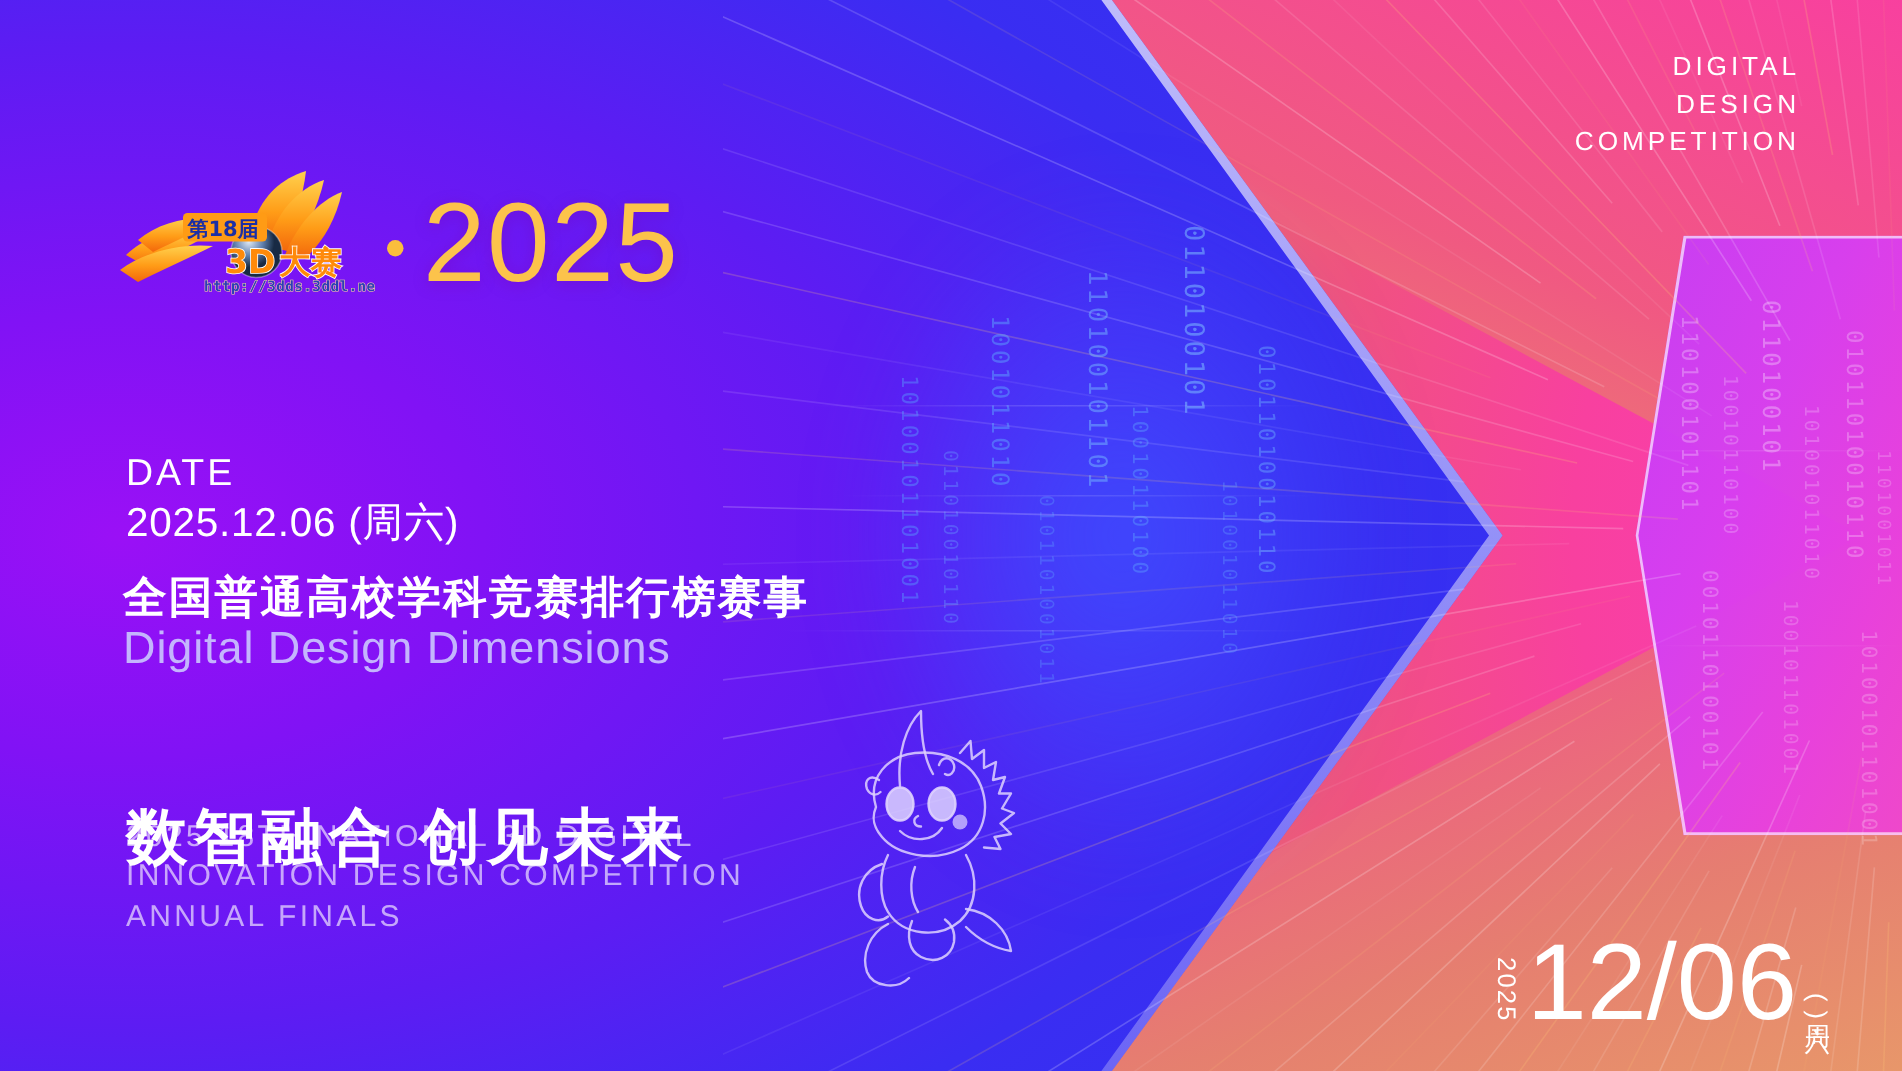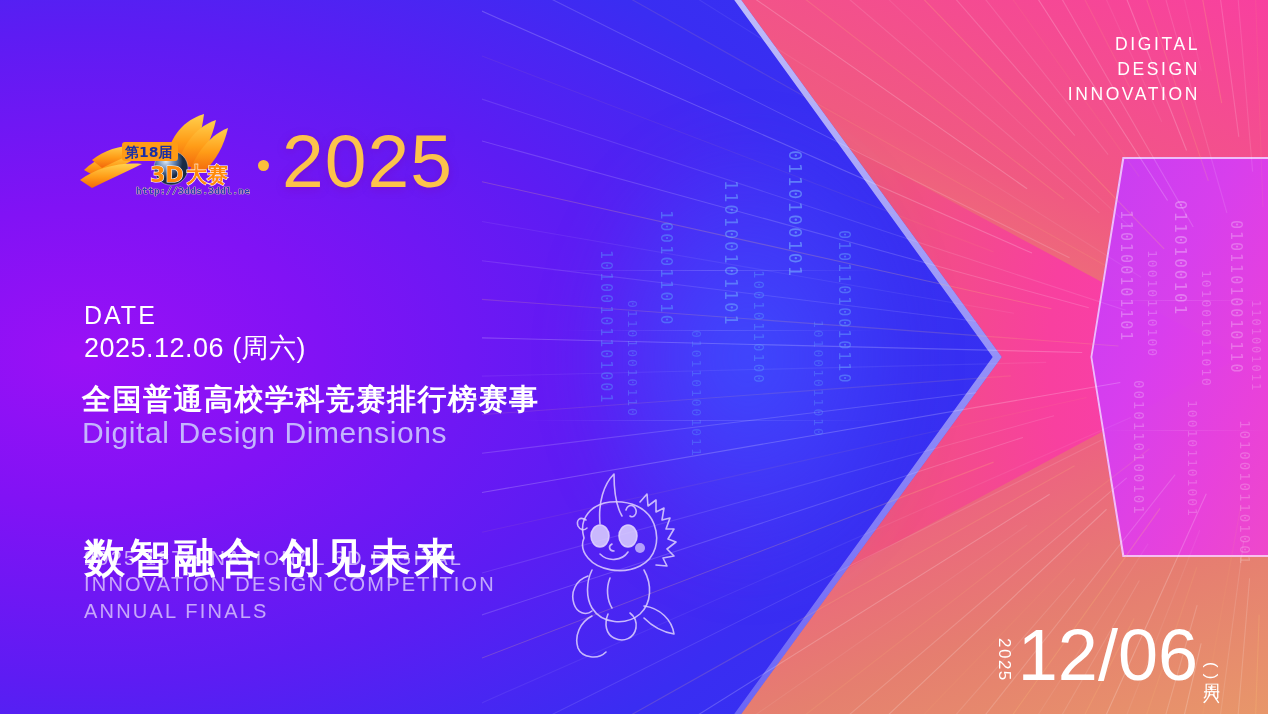--- a/index.html
+++ b/index.html
@@ -295,21 +295,21 @@
       <div class="streak" style="left: 520px; top: 420px; width: 360px; opacity: 0.3;"></div>
       <div class="streak" style="left: 1090px; top: 300px; width: 180px; opacity: 0.25;"></div>
       <div class="streak" style="left: 1100px; top: 430px; width: 170px; opacity: 0.22;"></div>
     </div>
 
   <div class="content">
 
     <div class="ddd">
       <div>DIGITAL</div>
       <div>DESIGN</div>
-      <div>INNOVATION</div>
+      <div>COMPETITION</div>
     </div>
 
     <div class="logo-row">
       <div class="logo-mark">
         <svg width="172" height="86" viewBox="0 0 172 86" aria-hidden="true">
           <defs>
             <linearGradient id="wg" x1="0" y1="0" x2="0" y2="1">
               <stop offset="0" stop-color="#ffd14e"></stop>
               <stop offset="55%" stop-color="#ff9c17"></stop>
               <stop offset="100%" stop-color="#f3670b"></stop>

